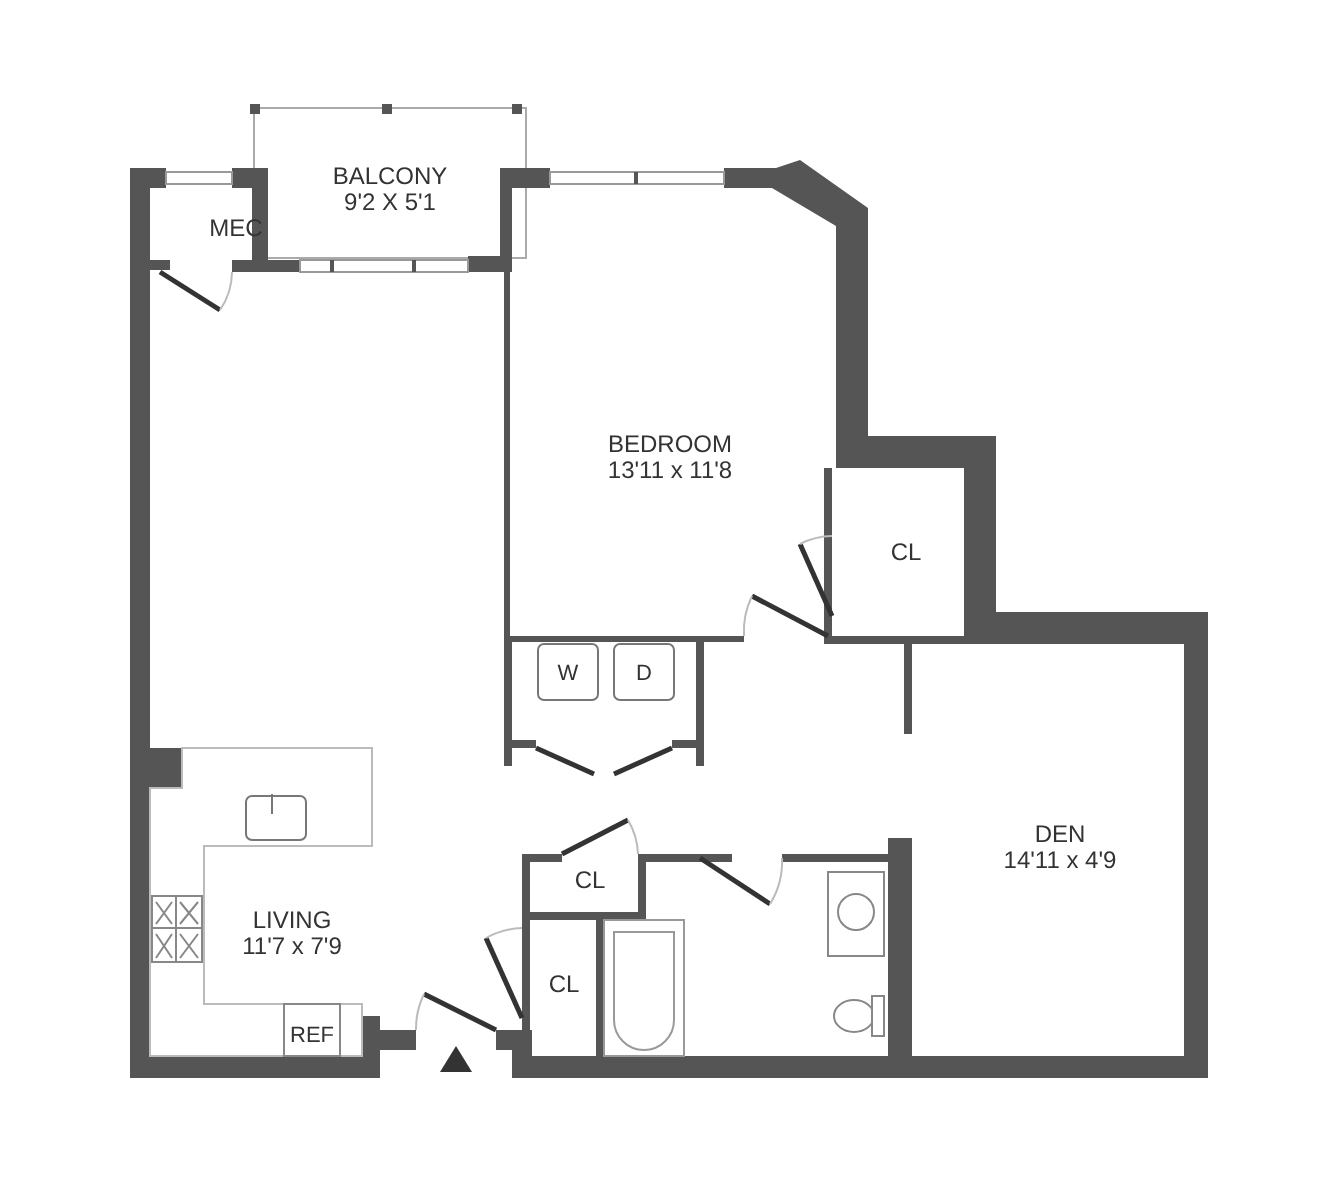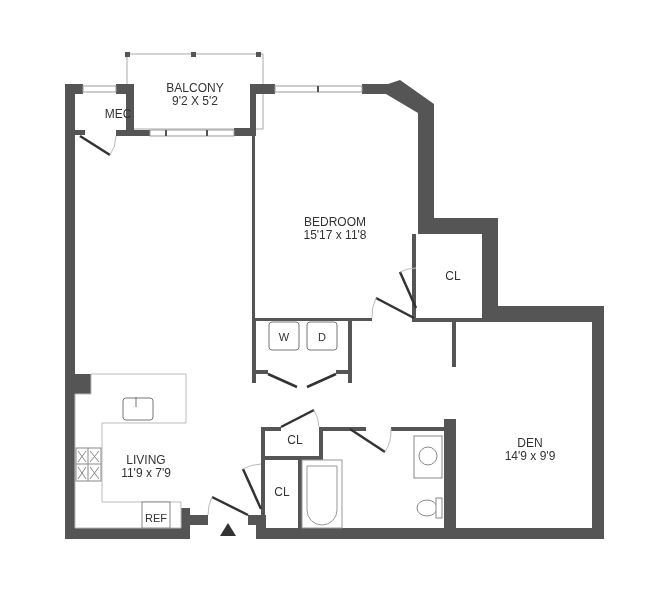--- a/index.html
+++ b/index.html
@@ -166,36 +166,36 @@
       <ellipse cx="427" cy="508" rx="10" ry="8"></ellipse>
       <rect x="436" y="498" width="6" height="20"></rect>
     </g>
 
     <polygon points="228,523 220,536 236,536" fill="#333"></polygon>
   </svg>
 
   
   <div class="label" style="left:195px; top:82px;">
     <span>BALCONY</span>
-    <span class="dim">9'2 X 5'2</span>
+    <span class="dim">9'2 X 5'1</span>
   </div>
   <div class="label" style="left:100px; top:108px;padding-left:36px;">
     <span>MEC</span>
   </div>
   <div class="label" style="left:335px; top:192px;margin-top:24px;">
     <span>BEDROOM</span>
-    <span class="dim">15'17 x 11'8</span>
+    <span class="dim">13'11 x 11'8</span>
   </div>
   <div class="label" style="left:146px; top:454px;">
     <span>LIVING</span>
-    <span class="dim">11'9 x 7'9</span>
-  </div>
-  <div class="label" style="left:530px; top:437px;">
+    <span class="dim">11'7 x 7'9</span>
+  </div>
+  <div class="label" style="left:530px; top:411px;">
     <span>DEN</span>
-    <span class="dim">14'9 x 9'9</span>
+    <span class="dim">14'11 x 4'9</span>
   </div>
   <div class="label" style="left:453px; top:270px;">
     <span>CL</span>
   </div>
   <div class="label" style="left:295px; top:434px;">
     <span>CL</span>
   </div>
   <div class="label" style="left:282px; top:486px;">
     <span>CL</span>
   </div>

